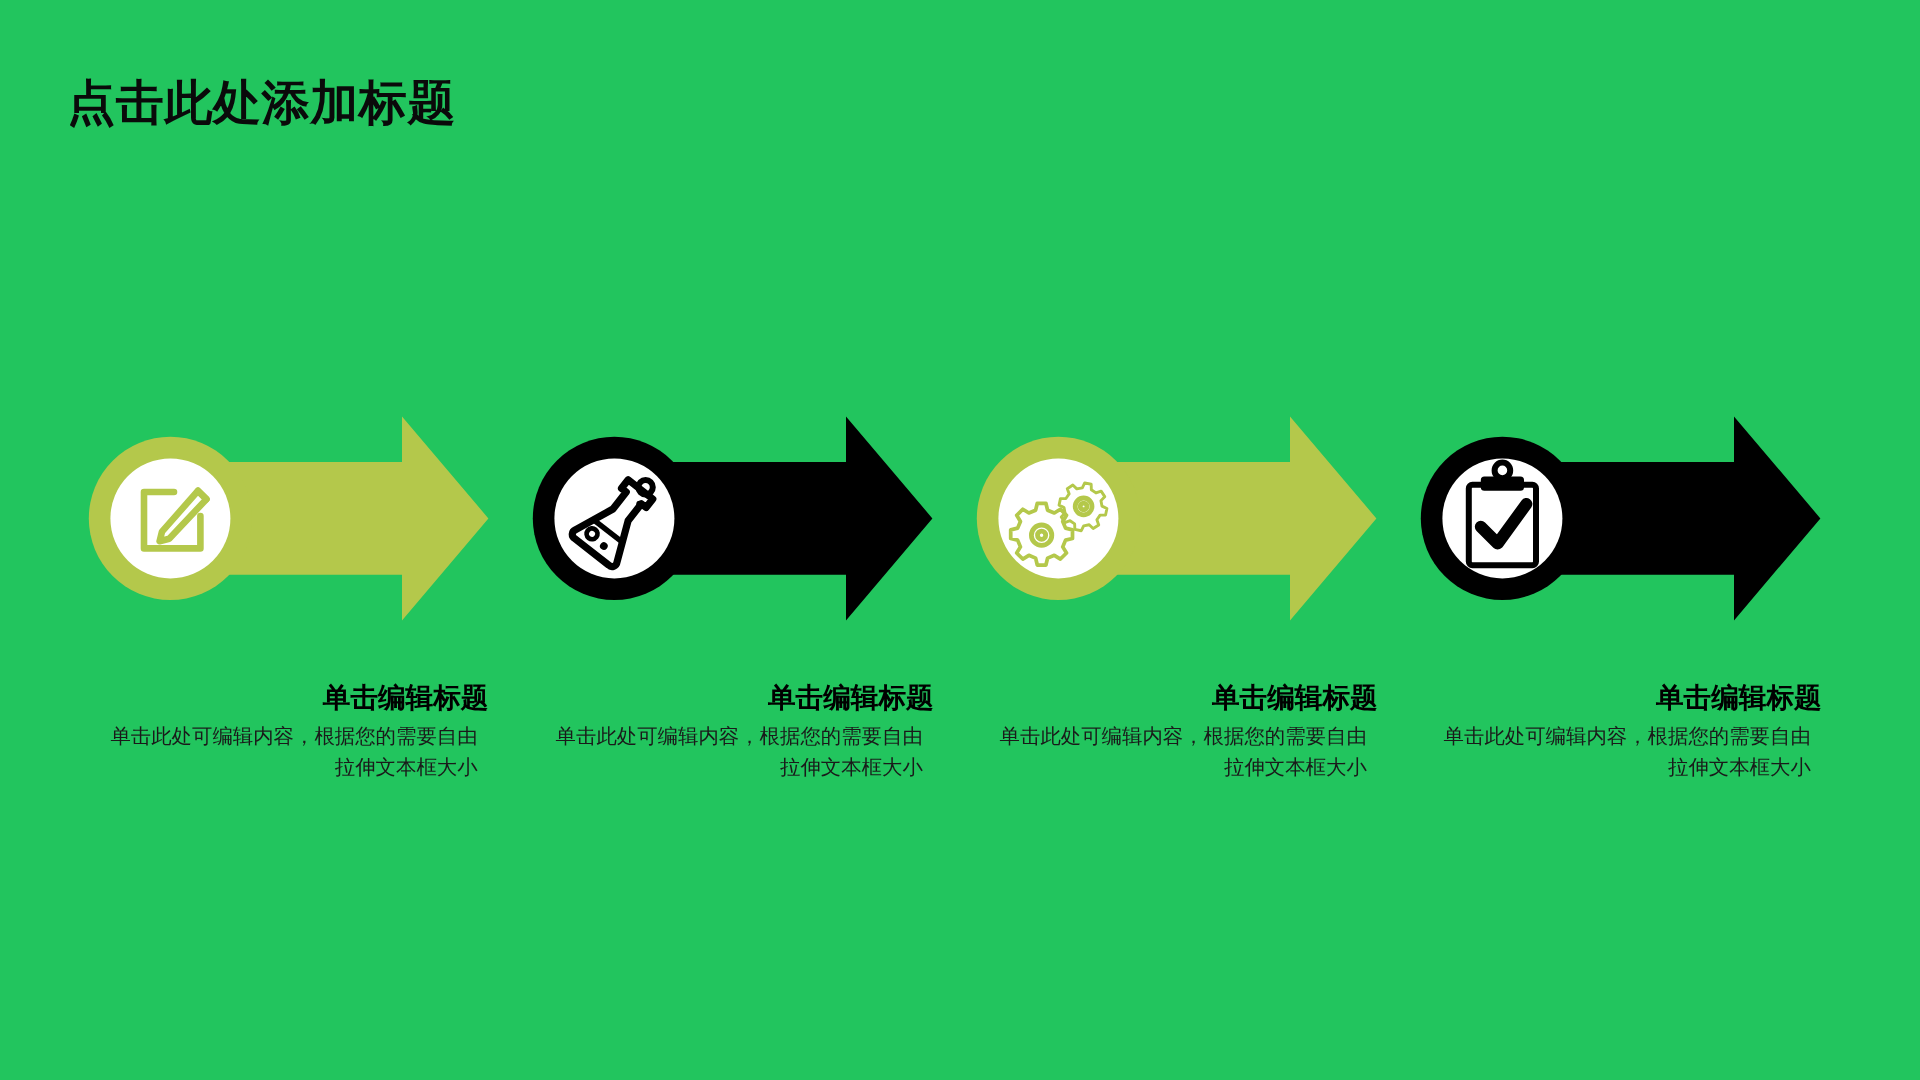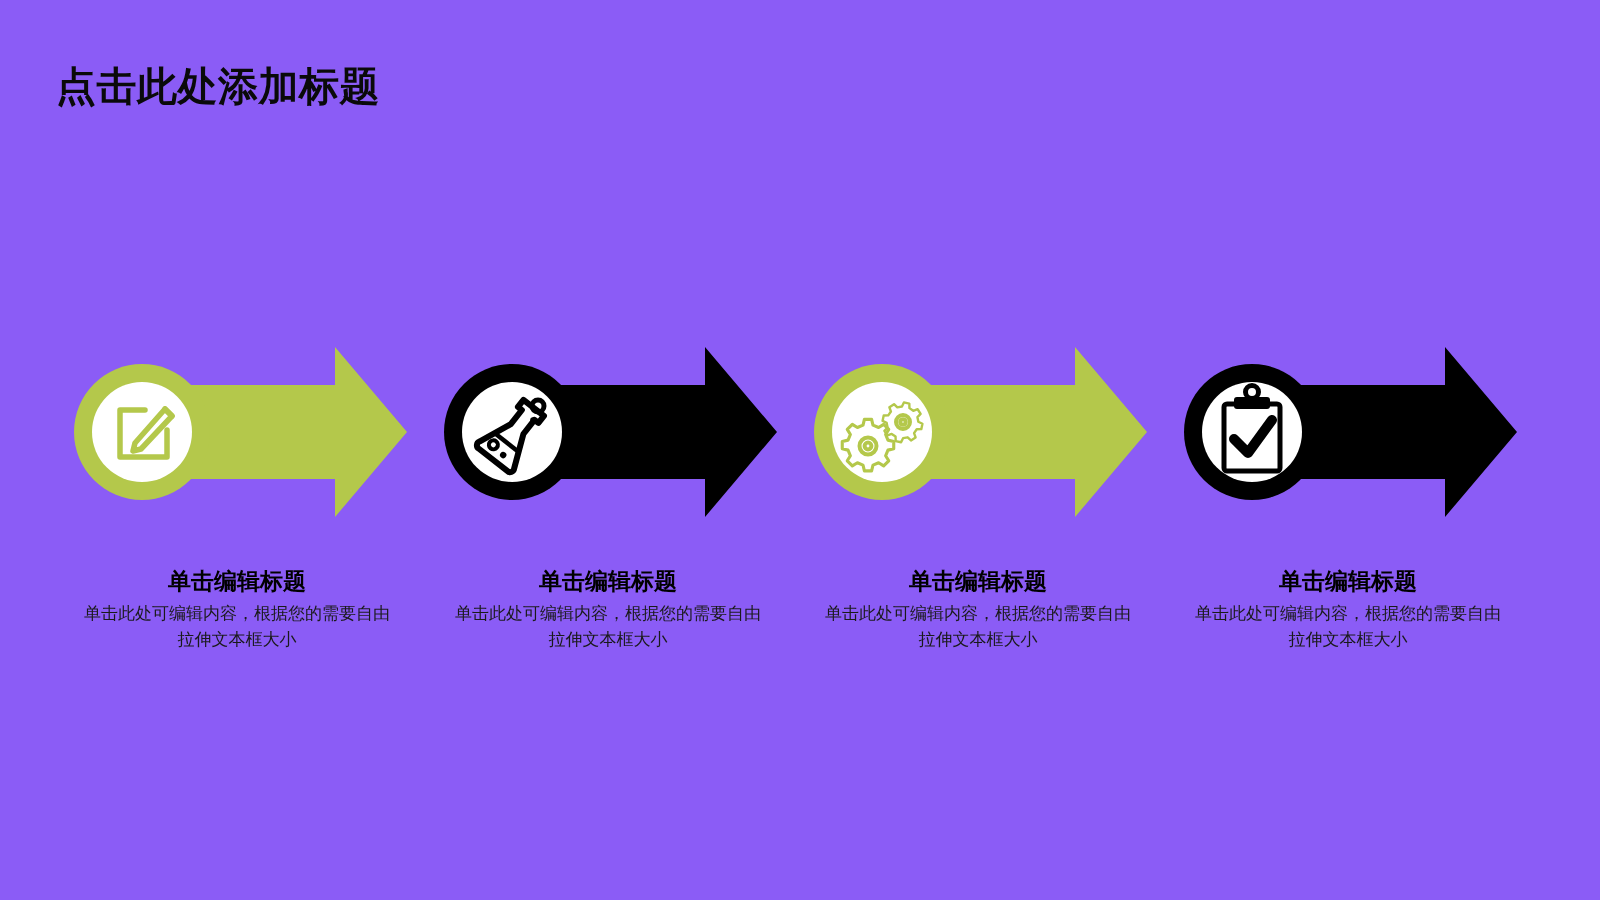--- a/index.html
+++ b/index.html
@@ -15,21 +15,21 @@
     font-family: "Liberation Sans", "DejaVu Sans", sans-serif;
     color: #000000;
     position: relative;
   }
 
   .slide {
     position: absolute;
     inset: 0;
     width: 1600px;
     height: 900px;
-    background: #8b5cf6;
+    background: #22c55e;
   }
 
   
   .slide-title {
     position: absolute;
     left: 56px;
     top: 64px;
     font-size: 40px;
     font-weight: 700;
     letter-spacing: 0.5px;
@@ -64,21 +64,21 @@
     position: absolute;
     left: 0;
     top: 566px;
     width: 1600px;
     height: 130px;
   }
   .caption {
     position: absolute;
     top: 0;
     width: 340px;
-    text-align: center;
+    text-align: right;
   }
   .caption-title {
     font-size: 23px;
     font-weight: 700;
     line-height: 1.35;
     color: #000000;
     margin: 0 0 4px 0;
     white-space: nowrap;
   }
   .caption-body {

